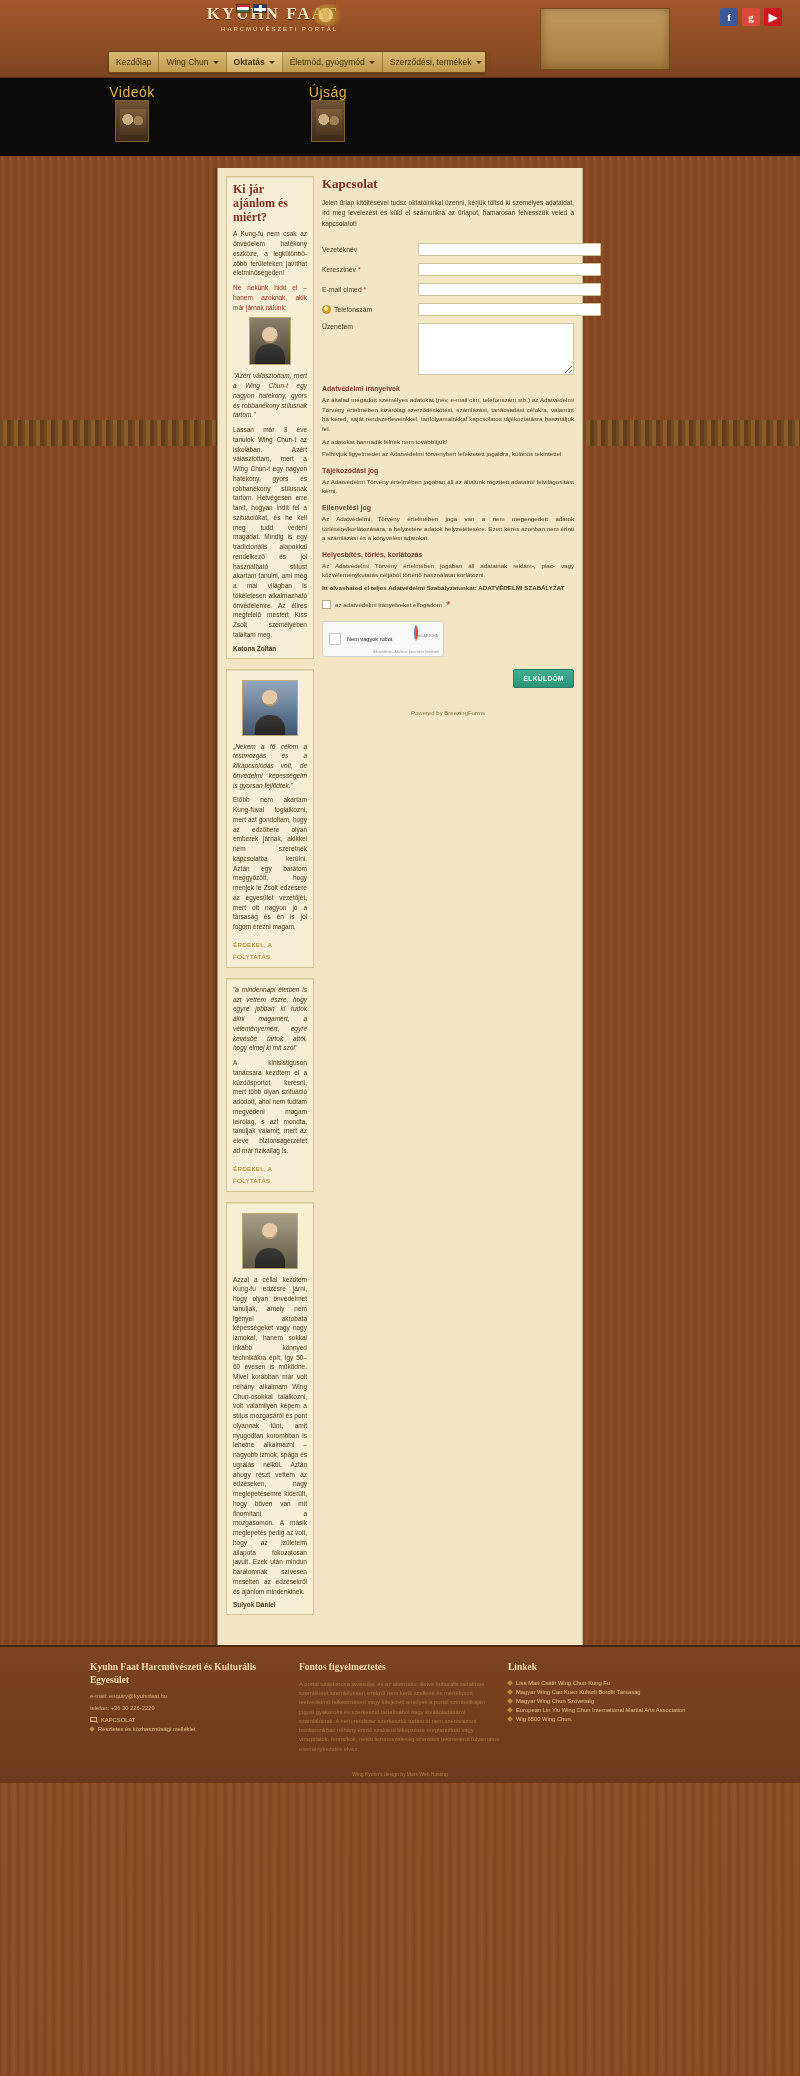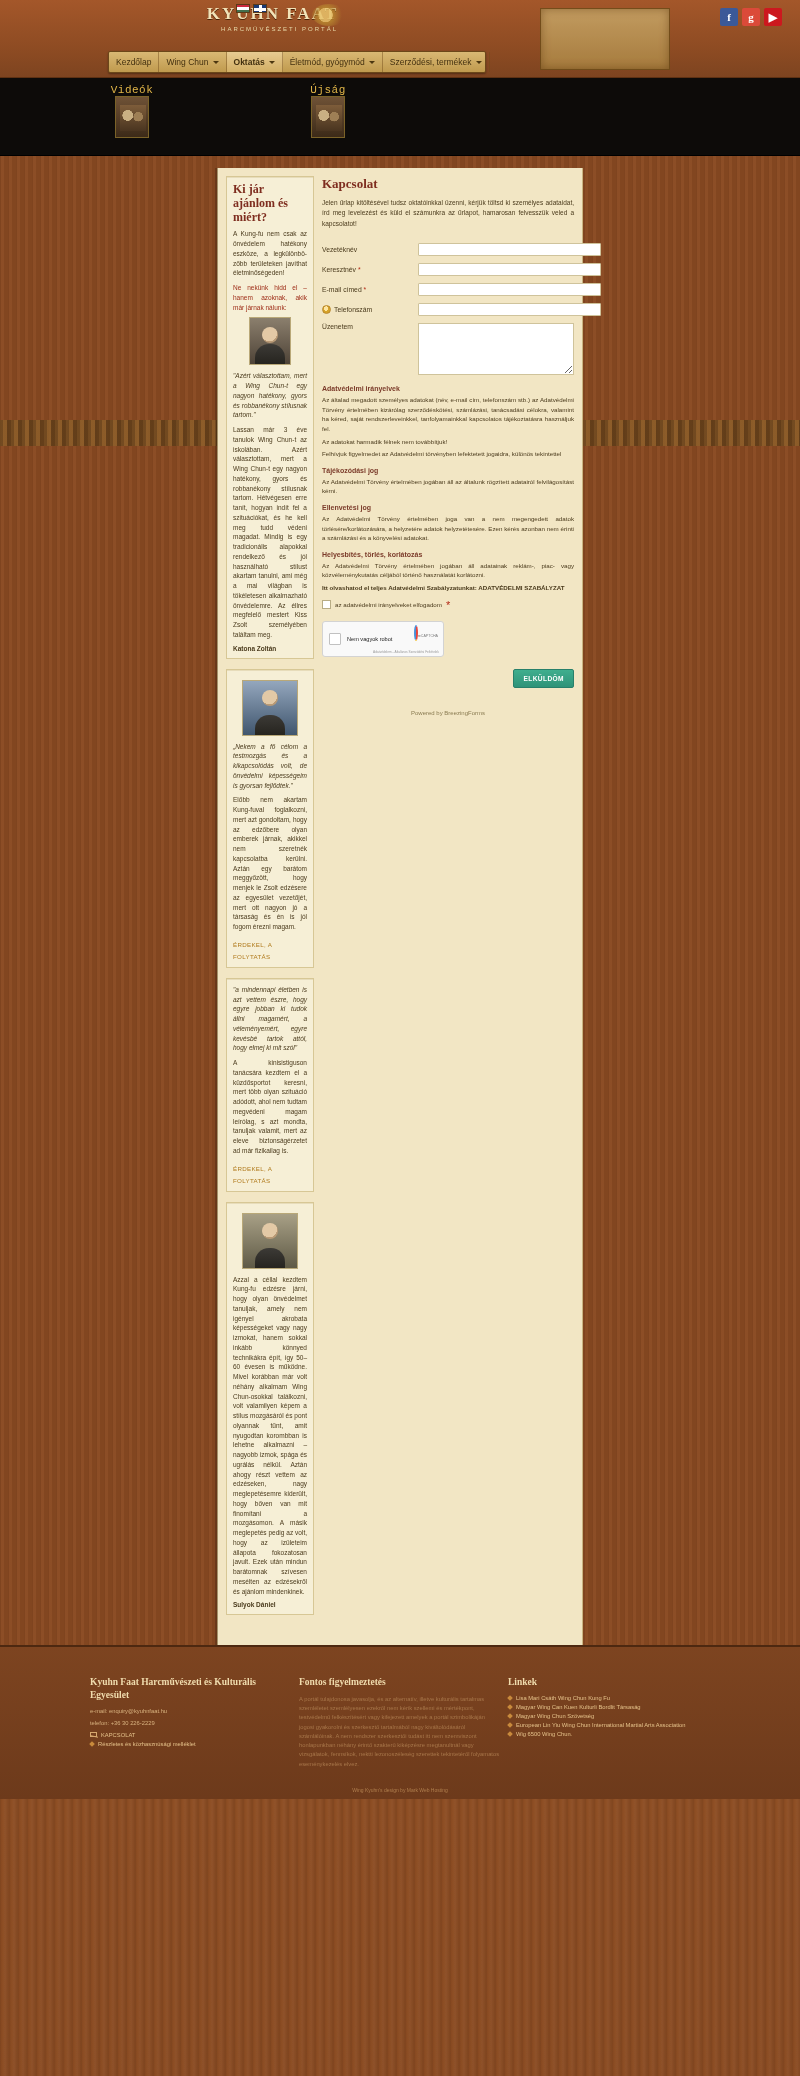--- a/index.html
+++ b/index.html
@@ -87,22 +87,22 @@
     background:#0d0b09;
     height:78px;
     display:flex;
     border-bottom:1px solid #000;
   }
   .band-inner { width:800px; margin:0 auto; position:relative; }
   .band-col { position:absolute; top:6px; text-align:center; width:120px; }
   .band-col.vid { left:72px; }
   .band-col.news { left:268px; }
   .band-title {
-    font-family:Liberation Mono, monospace;
-    color:#e0b548; font-size:11px; letter-spacing:.5px; margin-bottom:0;
+    font-family:Liberation Sans, sans-serif;
+    color:#e0b548; font-size:14px; letter-spacing:.5px; margin-bottom:0;
   }
   .thumb {
     width:34px;height:42px;margin:0 auto;
     border:1px solid #7a6228;
     background:linear-gradient(180deg,#6f5236,#3c2a18);
     position:relative; overflow:hidden;
   }
   .thumb::after{
     content:""; position:absolute; left:4px; top:8px; width:26px; height:26px;
     background:
@@ -239,21 +239,21 @@
     padding:5px 9px; border:1px solid #28806a; border-radius:2px;
   }
   .powered { text-align:center; font-size:6px; color:#8b7c52; margin-top:22px; }
 
   
   .footer {
     background:linear-gradient(180deg,#7d4420,#6d3a1b);
     border-top:2px solid #4d2810;
     padding:14px 0 6px 0;
   }
-  .footer-inner { width:620px; margin:15px auto; display:flex; gap:7px; }
+  .footer-inner { width:620px; margin:0 auto; display:flex; gap:7px; }
   .fcol { flex:1 1 0; }
   .fcol h4 {
     margin:0 0 6px 0; font-family:"Liberation Serif",serif;
     color:#f0dcae; font-size:9.5px; font-weight:bold; line-height:1.3;
   }
   .fcol p { margin:0 0 3px 0; font-size:5.8px; color:#d8b27f; line-height:1.6; }
   .fcol p.dim { color:#a7764a; }
   .flink { display:flex; align-items:center; gap:4px; margin-bottom:3px; font-size:5.8px; color:#e5c28a; }
   .bullet { width:4px;height:4px;background:#c88a3c; transform:rotate(45deg); flex:0 0 4px; }
   .env { width:7px;height:5px;border:1px solid #d6a86e; position:relative; flex:0 0 7px; }

